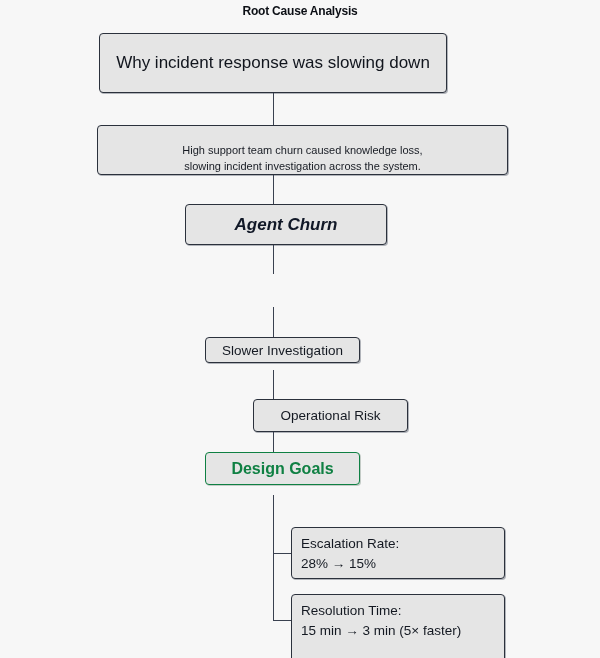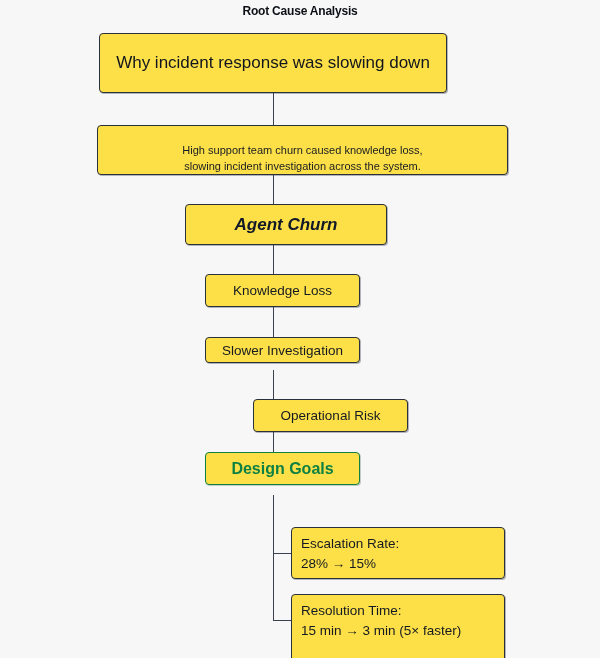--- a/index.html
+++ b/index.html
@@ -42,21 +42,21 @@
   .hline {
     position: absolute;
     height: 1px;
     background: #3a4150;
   }
 
   
   .node {
     position: absolute;
     box-sizing: border-box;
-    background: #fde047;
+    background: #e5e5e5;
     border: 1px solid #2b313c;
     border-radius: 4px;
     box-shadow: 1px 1px 0 rgba(90,97,110,0.45);
     display: flex;
     align-items: center;
     justify-content: center;
     text-align: center;
     padding: 0 10px;
   }
   .node-text { display: block; }
@@ -119,23 +119,20 @@
   </div>
 
   <div class="vline" style="left:273px; top:175px; height:29px;"></div>
 
   <div class="node emphasis" style="left:185px; top:204px; width:202px; height:41px;">
     <span class="node-text">Agent Churn</span>
   </div>
 
   <div class="vline" style="left:273px; top:245px; height:29px;"></div>
 
-  <div class="node step" style="left:205px; top:274px; width:155px; height:33px;">
-    <span class="node-text">Knowledge Loss</span>
-  </div>
 
   <div class="vline" style="left:273px; top:307px; height:30px;"></div>
 
   <div class="node step" style="left:205px; top:337px; width:155px; height:26px;">
     <span class="node-text">Slower Investigation</span>
   </div>
 
   <div class="vline" style="left:273px; top:370px; height:29px;"></div>
 
   <div class="node step" style="left:205px; top:399px; width:155px; height:33px;margin-left:48px;">

